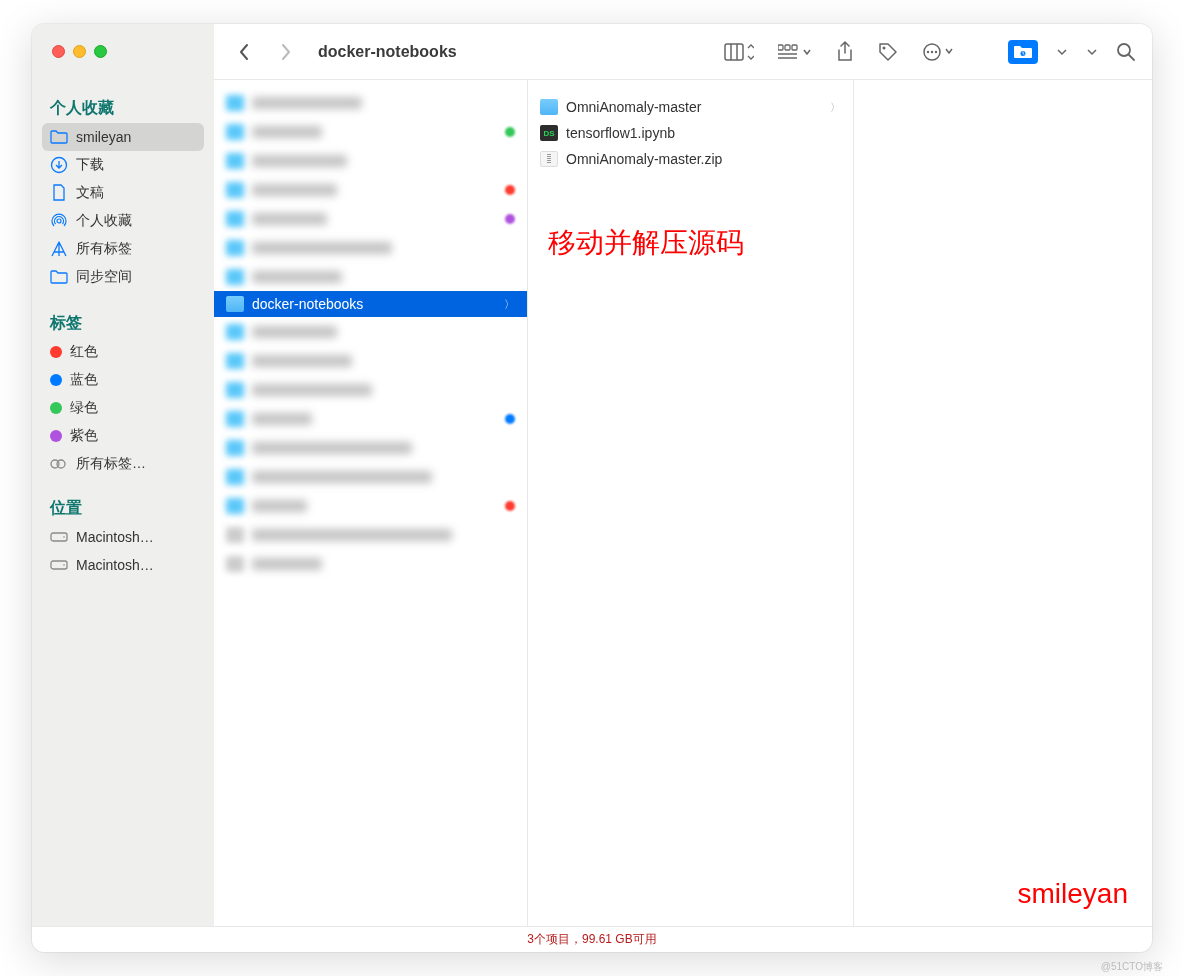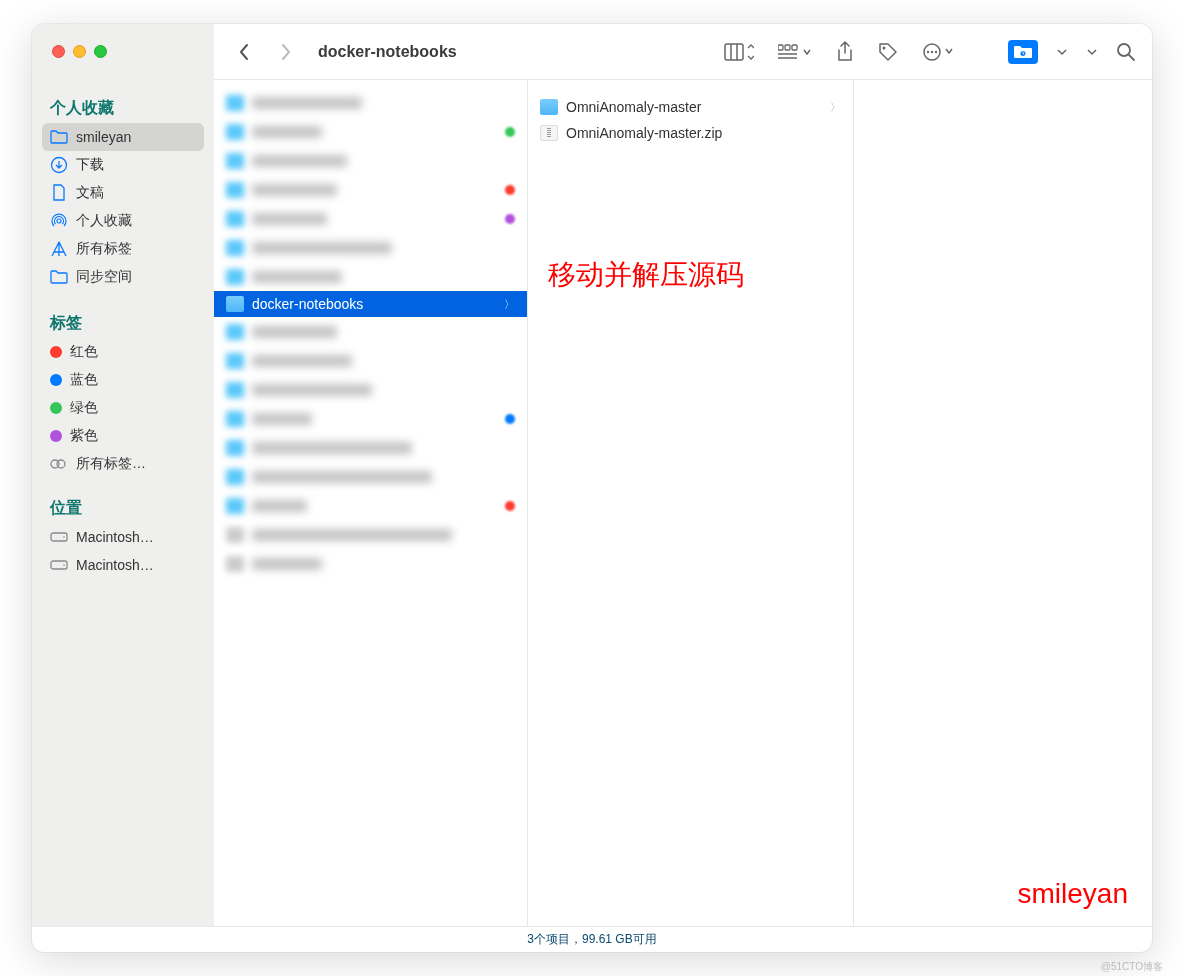--- a/index.html
+++ b/index.html
@@ -34,21 +34,21 @@
 .file-icon { width: 18px; height: 16px; background: #5ac8fa; border-radius: 2px; flex-shrink: 0; }
 .file-icon.folder { background: linear-gradient(#78cdfc, #4fb5f7); }
 .file-icon.zip { background: #f5f5f5; border: 1px solid #ddd; }
 .file-icon.ipynb { background: #2d2d2d; }
 .blur-item { height: 29px; display: flex; align-items: center; padding: 0 12px; gap: 8px; }
 .blur-icon { width: 18px; height: 16px; background: #5ac8fa; border-radius: 2px; filter: blur(3px); }
 .blur-text { width: 120px; height: 12px; background: #888; border-radius: 3px; filter: blur(4px); opacity: 0.5; }
 .tag-badge { width: 10px; height: 10px; border-radius: 50%; margin-left: auto; filter: blur(1px); }
 .chev { margin-left: auto; color: #aaa; font-size: 11px; }
 .annotation { position: absolute; color: #ff0000; font-size: 28px; font-weight: 500; }
-.statusbar { height: 26px; border-top: 1px solid #e8e8e8; display: flex; align-items: center; justify-content: center; font-size: 12px; color: #0c4a6e; }
+.statusbar { height: 26px; border-top: 1px solid #e8e8e8; display: flex; align-items: center; justify-content: center; font-size: 12px; color: #b91c1c; }
 .watermark { position: absolute; right: 21px; bottom: 2px; font-size: 10px; color: #bbb; }
 svg { display: block; }
 </style>
 </head>
 <body>
 
 <div class="window">
   <div class="titlebar">
     <div class="sidebar-top">
       <div class="traffic t-close"></div>
@@ -316,26 +316,32 @@
         </div>
     </div>
 
     <div class="col col2">
       <div class="file-row">
         <div class="file-icon folder"></div>
         <span>OmniAnomaly-master</span>
         <span class="chev">〉</span>
       </div>
       <div class="file-row">
+        <div class="file-icon ipynb" style="display:flex;align-items:center;justify-content:center">
+            <span style="color:#2ad156;font-size:8px;font-weight:bold">DS</span>
+          </div>
+        <span>tensorflow1.ipynb</span>
+      </div>
+      <div class="file-row">
         <div class="file-icon zip" style="display:flex;align-items:center;justify-content:center">
             <div style="width:4px;height:10px;background:repeating-linear-gradient(#999 0 1px,transparent 1px 2px)"></div>
           </div>
         <span>OmniAnomaly-master.zip</span>
       </div>
-      <div class="annotation" style="left:20px;top:176px">移动并解压源码</div>
+      <div class="annotation" style="left:20px;top:144px">移动并解压源码</div>
     </div>
 
     <div class="col3">
       <div class="annotation" style="right:24px;bottom:16px">smileyan</div>
     </div>
   </div>
 
   <div class="statusbar">
     <span>3个项目，99.61 GB可用</span>
   </div>

